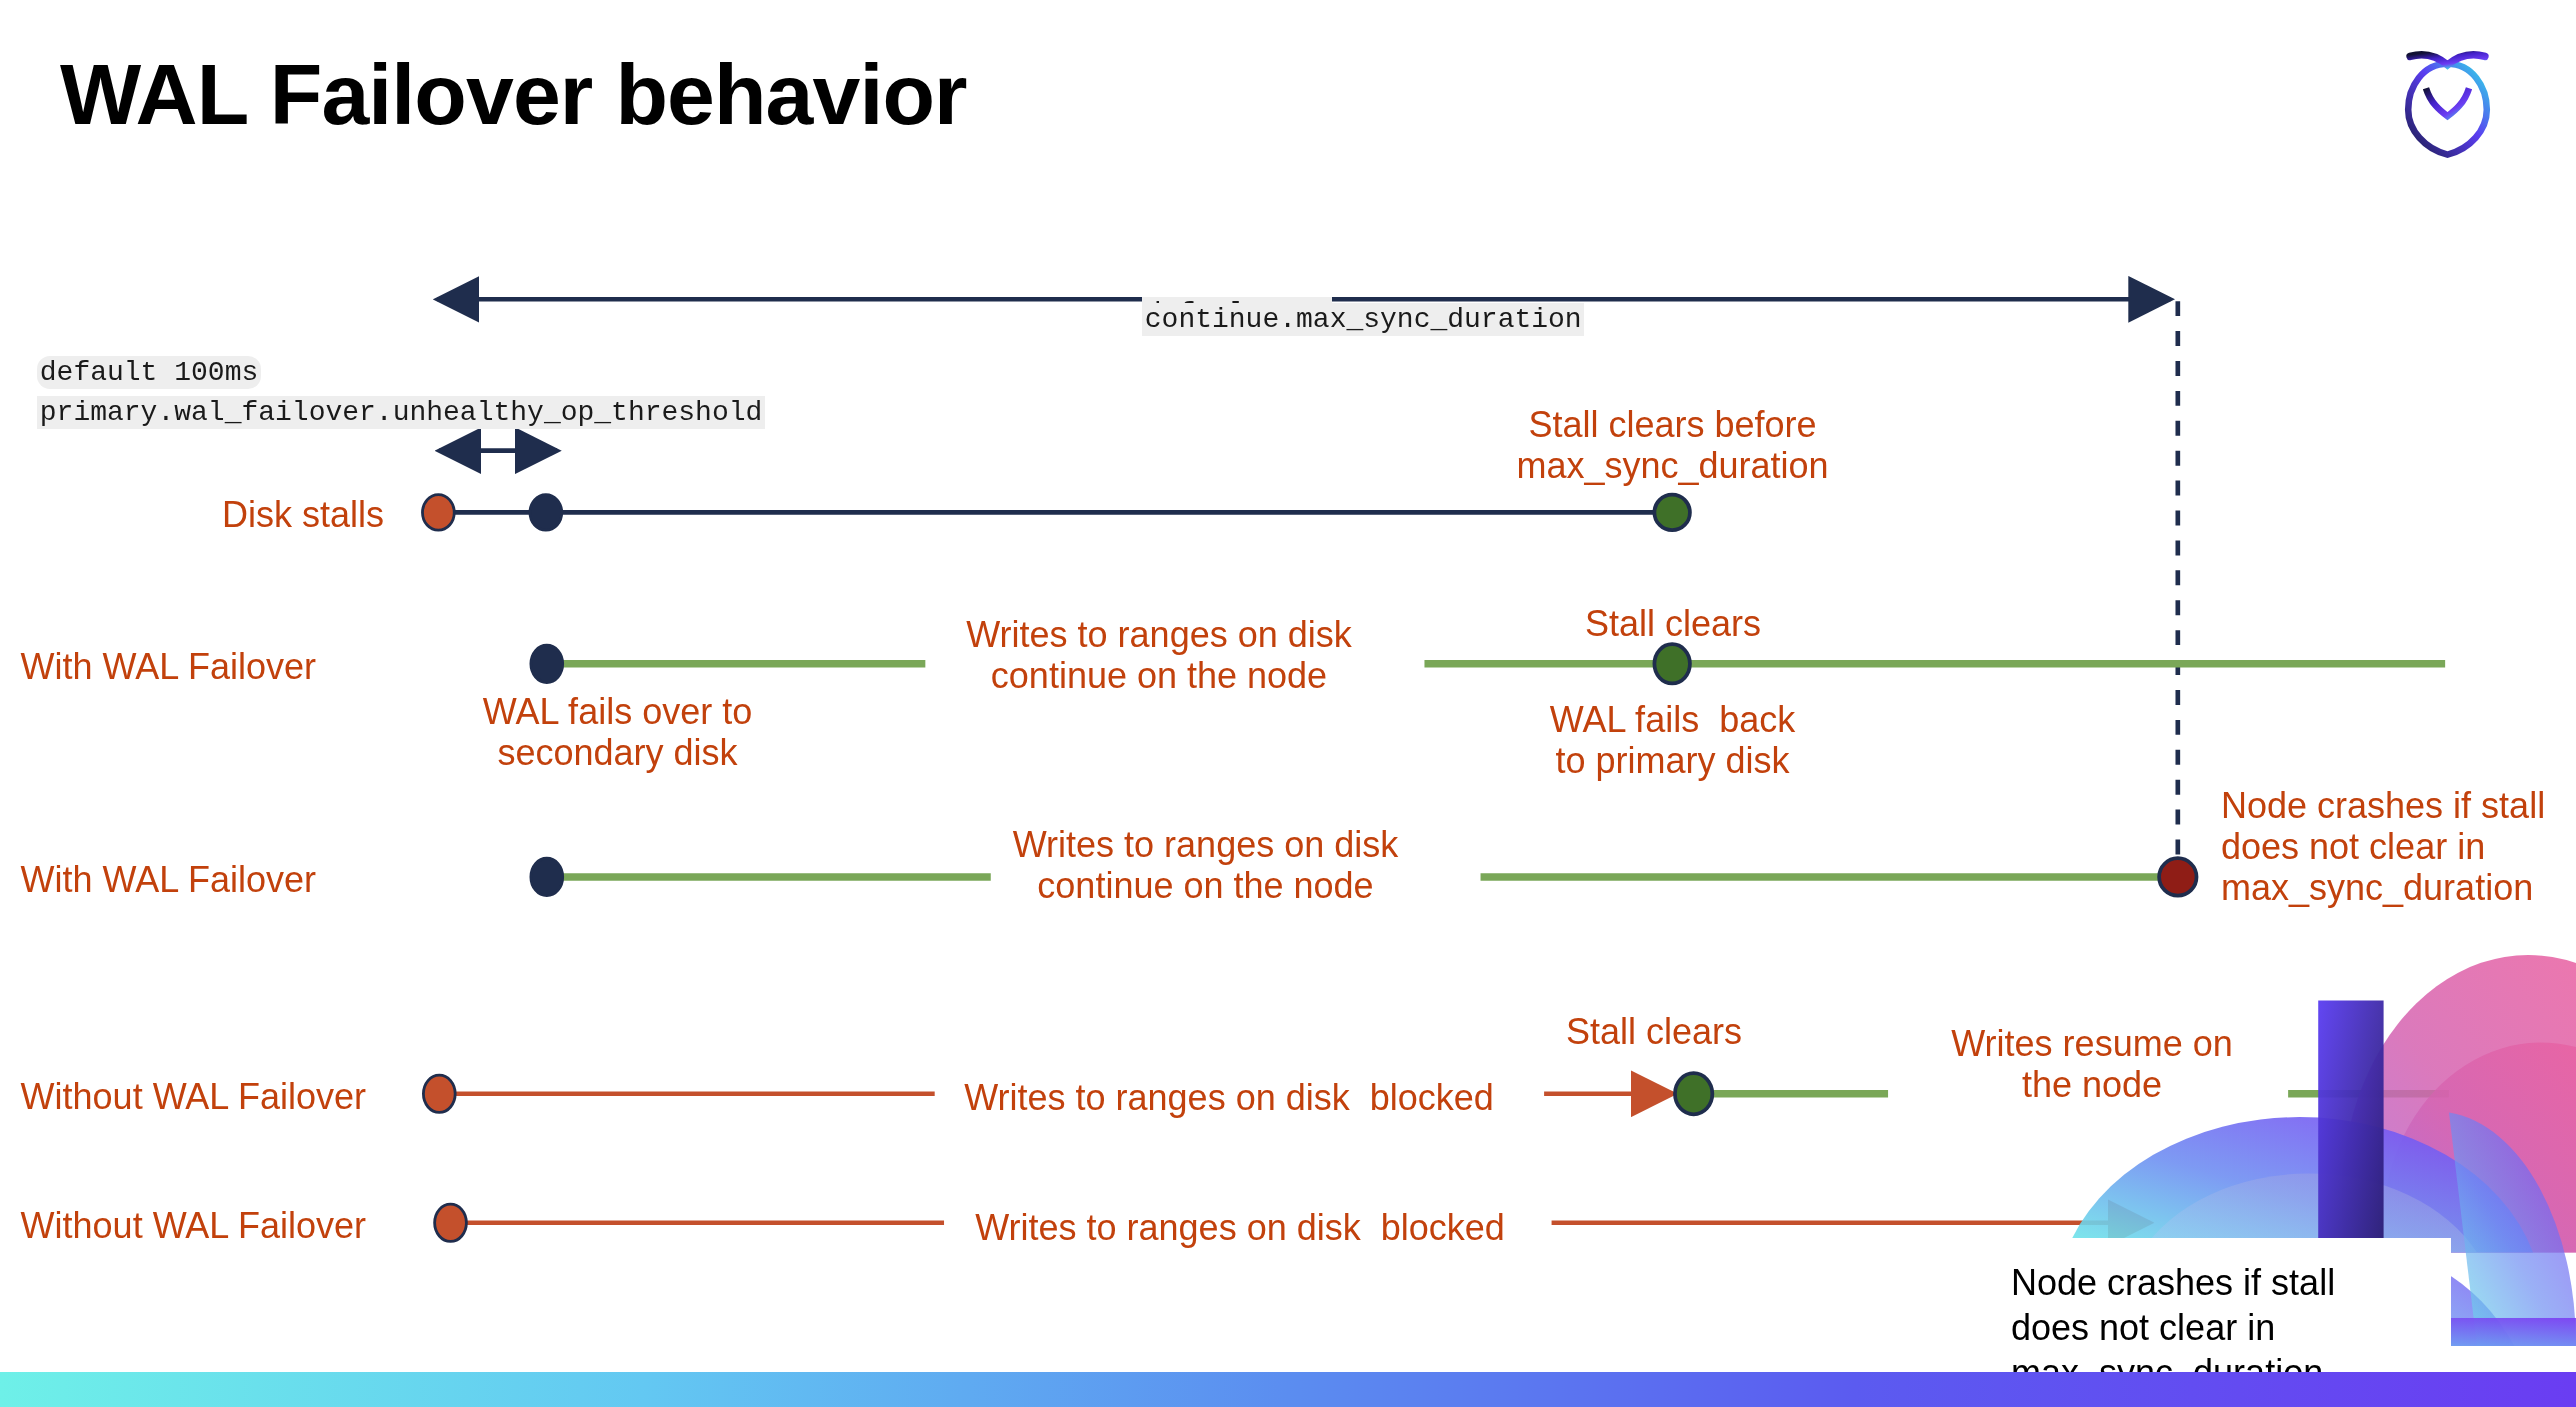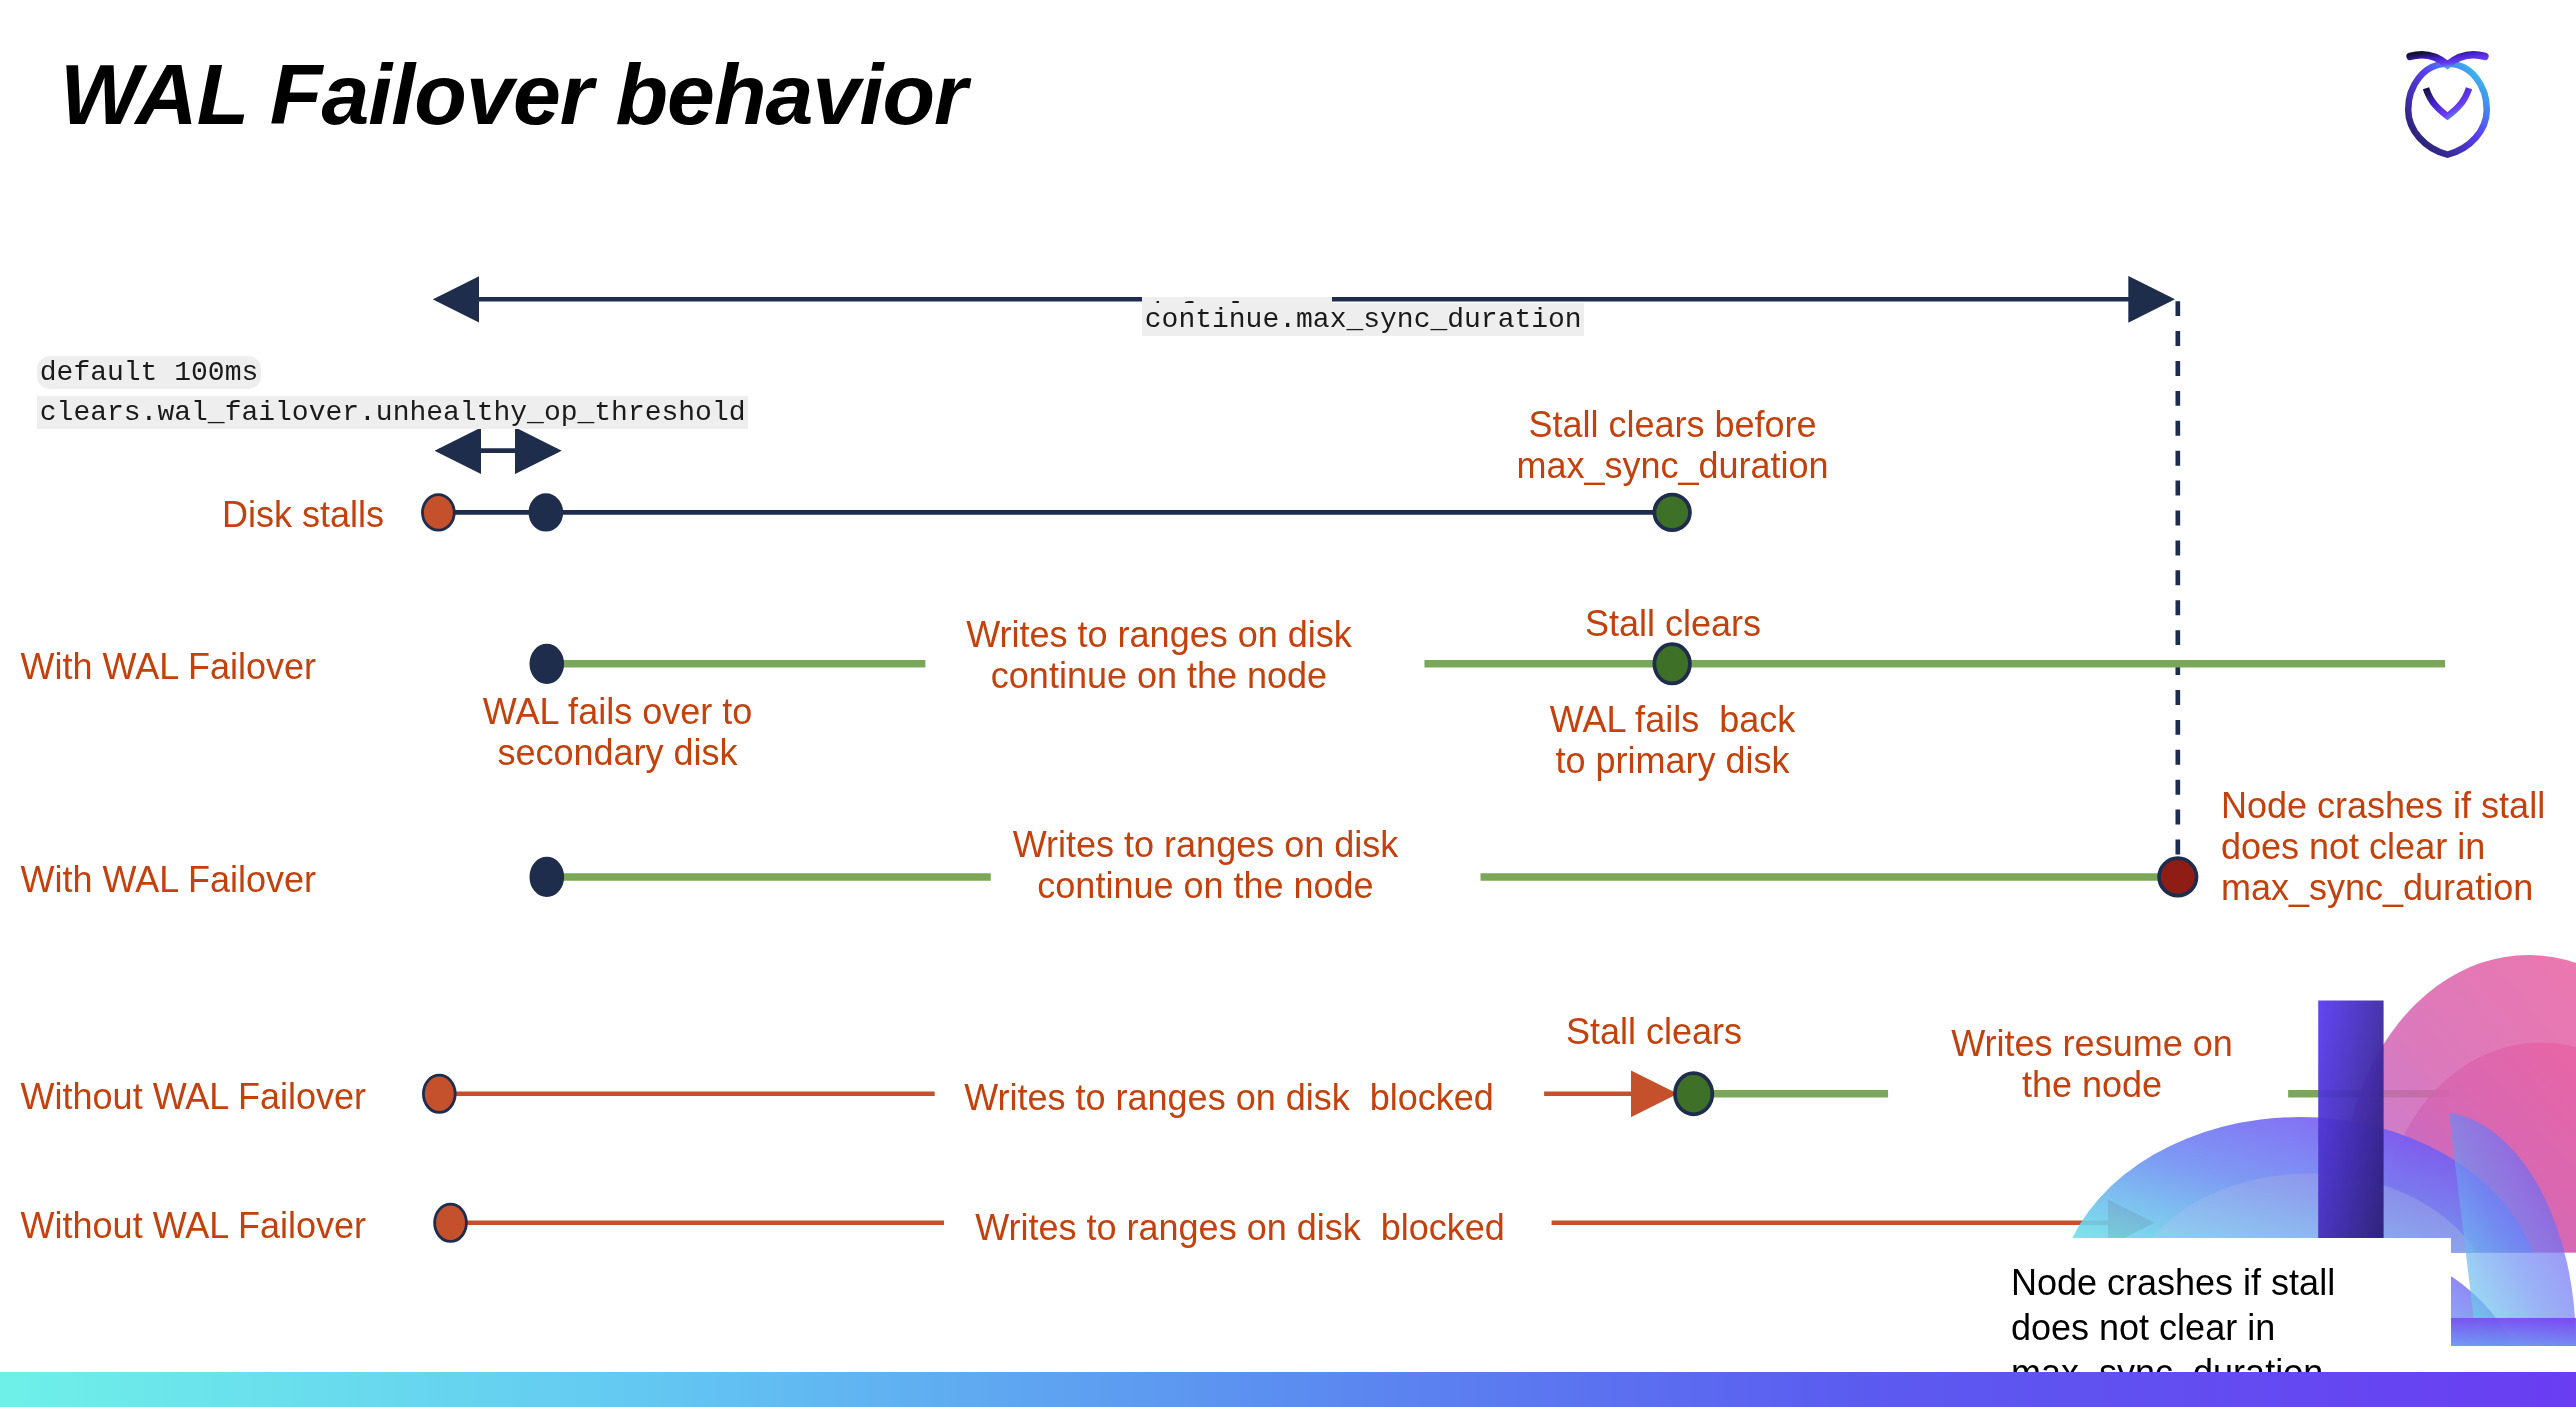--- a/index.html
+++ b/index.html
@@ -18,21 +18,20 @@
 
   
   #title {
     position: absolute;
     left: 60px; top: 45px;
     font-size: 86px;
     font-weight: bold;
     letter-spacing: -0.9px;
     color: #000000;
     white-space: nowrap;
-    font-style: italic;
   }
 
   
   #logo { position: absolute; left: 2382px; top: 30px; width: 131px; height: 136px; }
 
   
   #artwork {
     position: absolute;
     left: 2010px; top: 879px;
     width: 566px; height: 467px;
@@ -205,21 +204,21 @@
       <path d="M355 400 A190 230 0 0 1 540 500 L400 500 Z" fill="url(#ag2)" opacity="0.8"></path>
       <path d="M470 250 A150 250 0 0 1 606 500 L500 500 Z" fill="url(#ag2)" opacity="0.7"></path>
       <rect x="0" y="470" width="606" height="30" fill="url(#ag2)" opacity="0.9"></rect>
     </svg>
   </div>
 
   <div class="mono" style="left:1142px; top:261px;margin-top:36px;">default 20s</div>
   <div class="mono" style="left:1142px; top:303px;">continue.max_sync_duration</div>
 
   <div class="mono" style="left:37px; top:356px;border-radius:13px;">default 100ms</div>
-  <div class="mono" style="left:37px; top:396px;">clears.wal_failover.unhealthy_op_threshold</div>
+  <div class="mono" style="left:37px; top:396px;">primary.wal_failover.unhealthy_op_threshold</div>
 
   <div class="lbl row-label" style="left:222px; top:494px;">Disk stalls</div>
   <div class="lbl row-label" style="left:20.6px; top:646px;">With WAL Failover</div>
   <div class="lbl row-label" style="left:20.6px; top:859px;">With WAL Failover</div>
   <div class="lbl row-label" style="left:20.6px; top:1076px;">Without WAL Failover</div>
   <div class="lbl row-label" style="left:20.6px; top:1205px;">Without WAL Failover</div>
 
   <div class="lbl note" style="left:1467px; top:404px; width:411px;">Stall clears before
 max_sync_duration</div>
 

